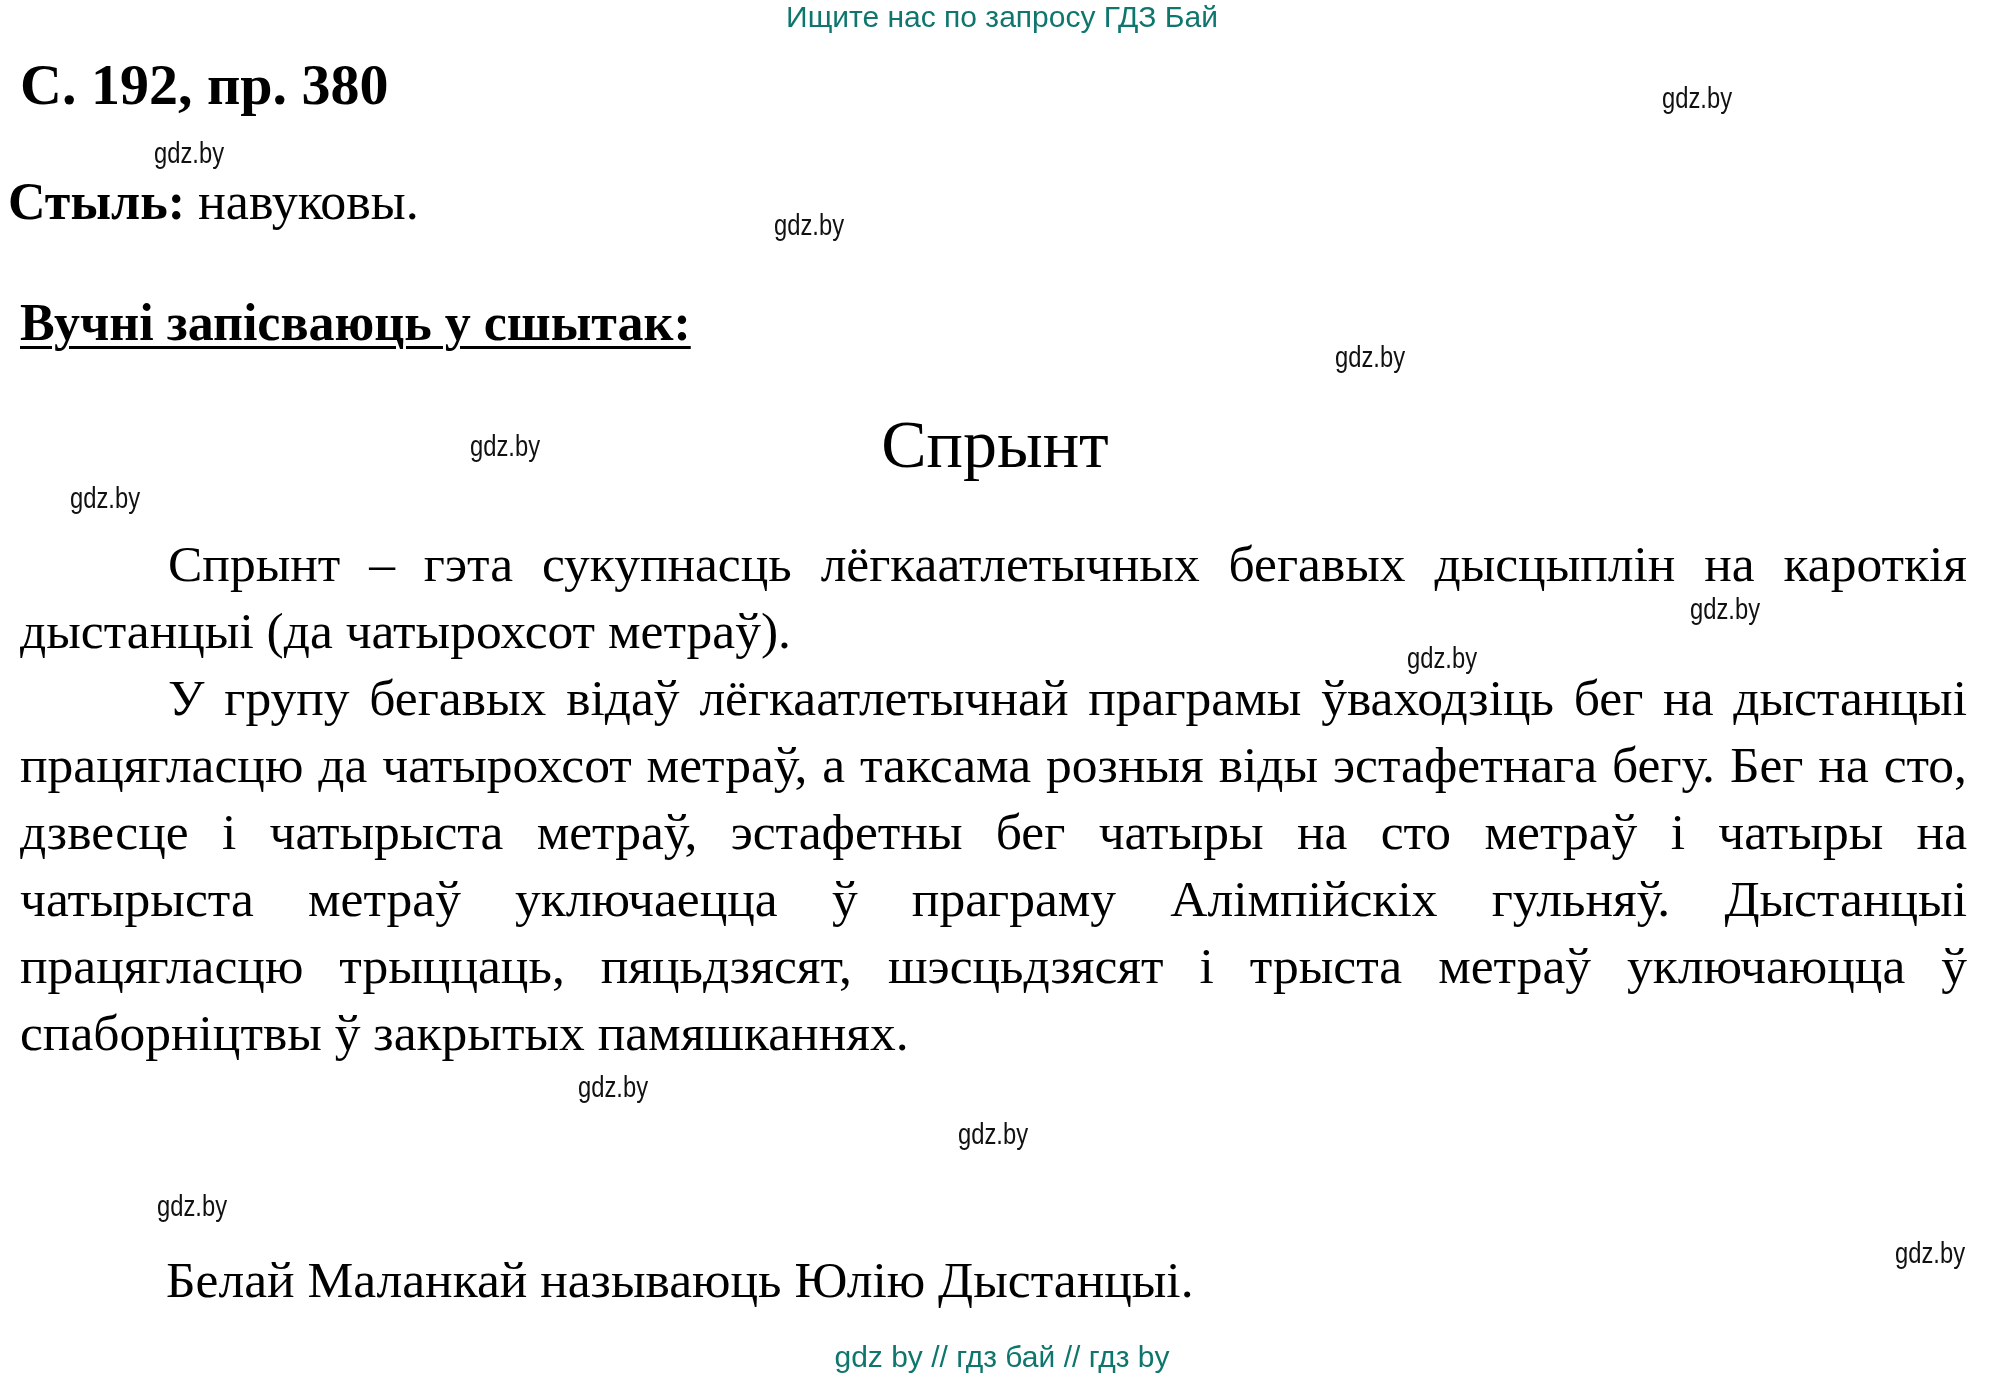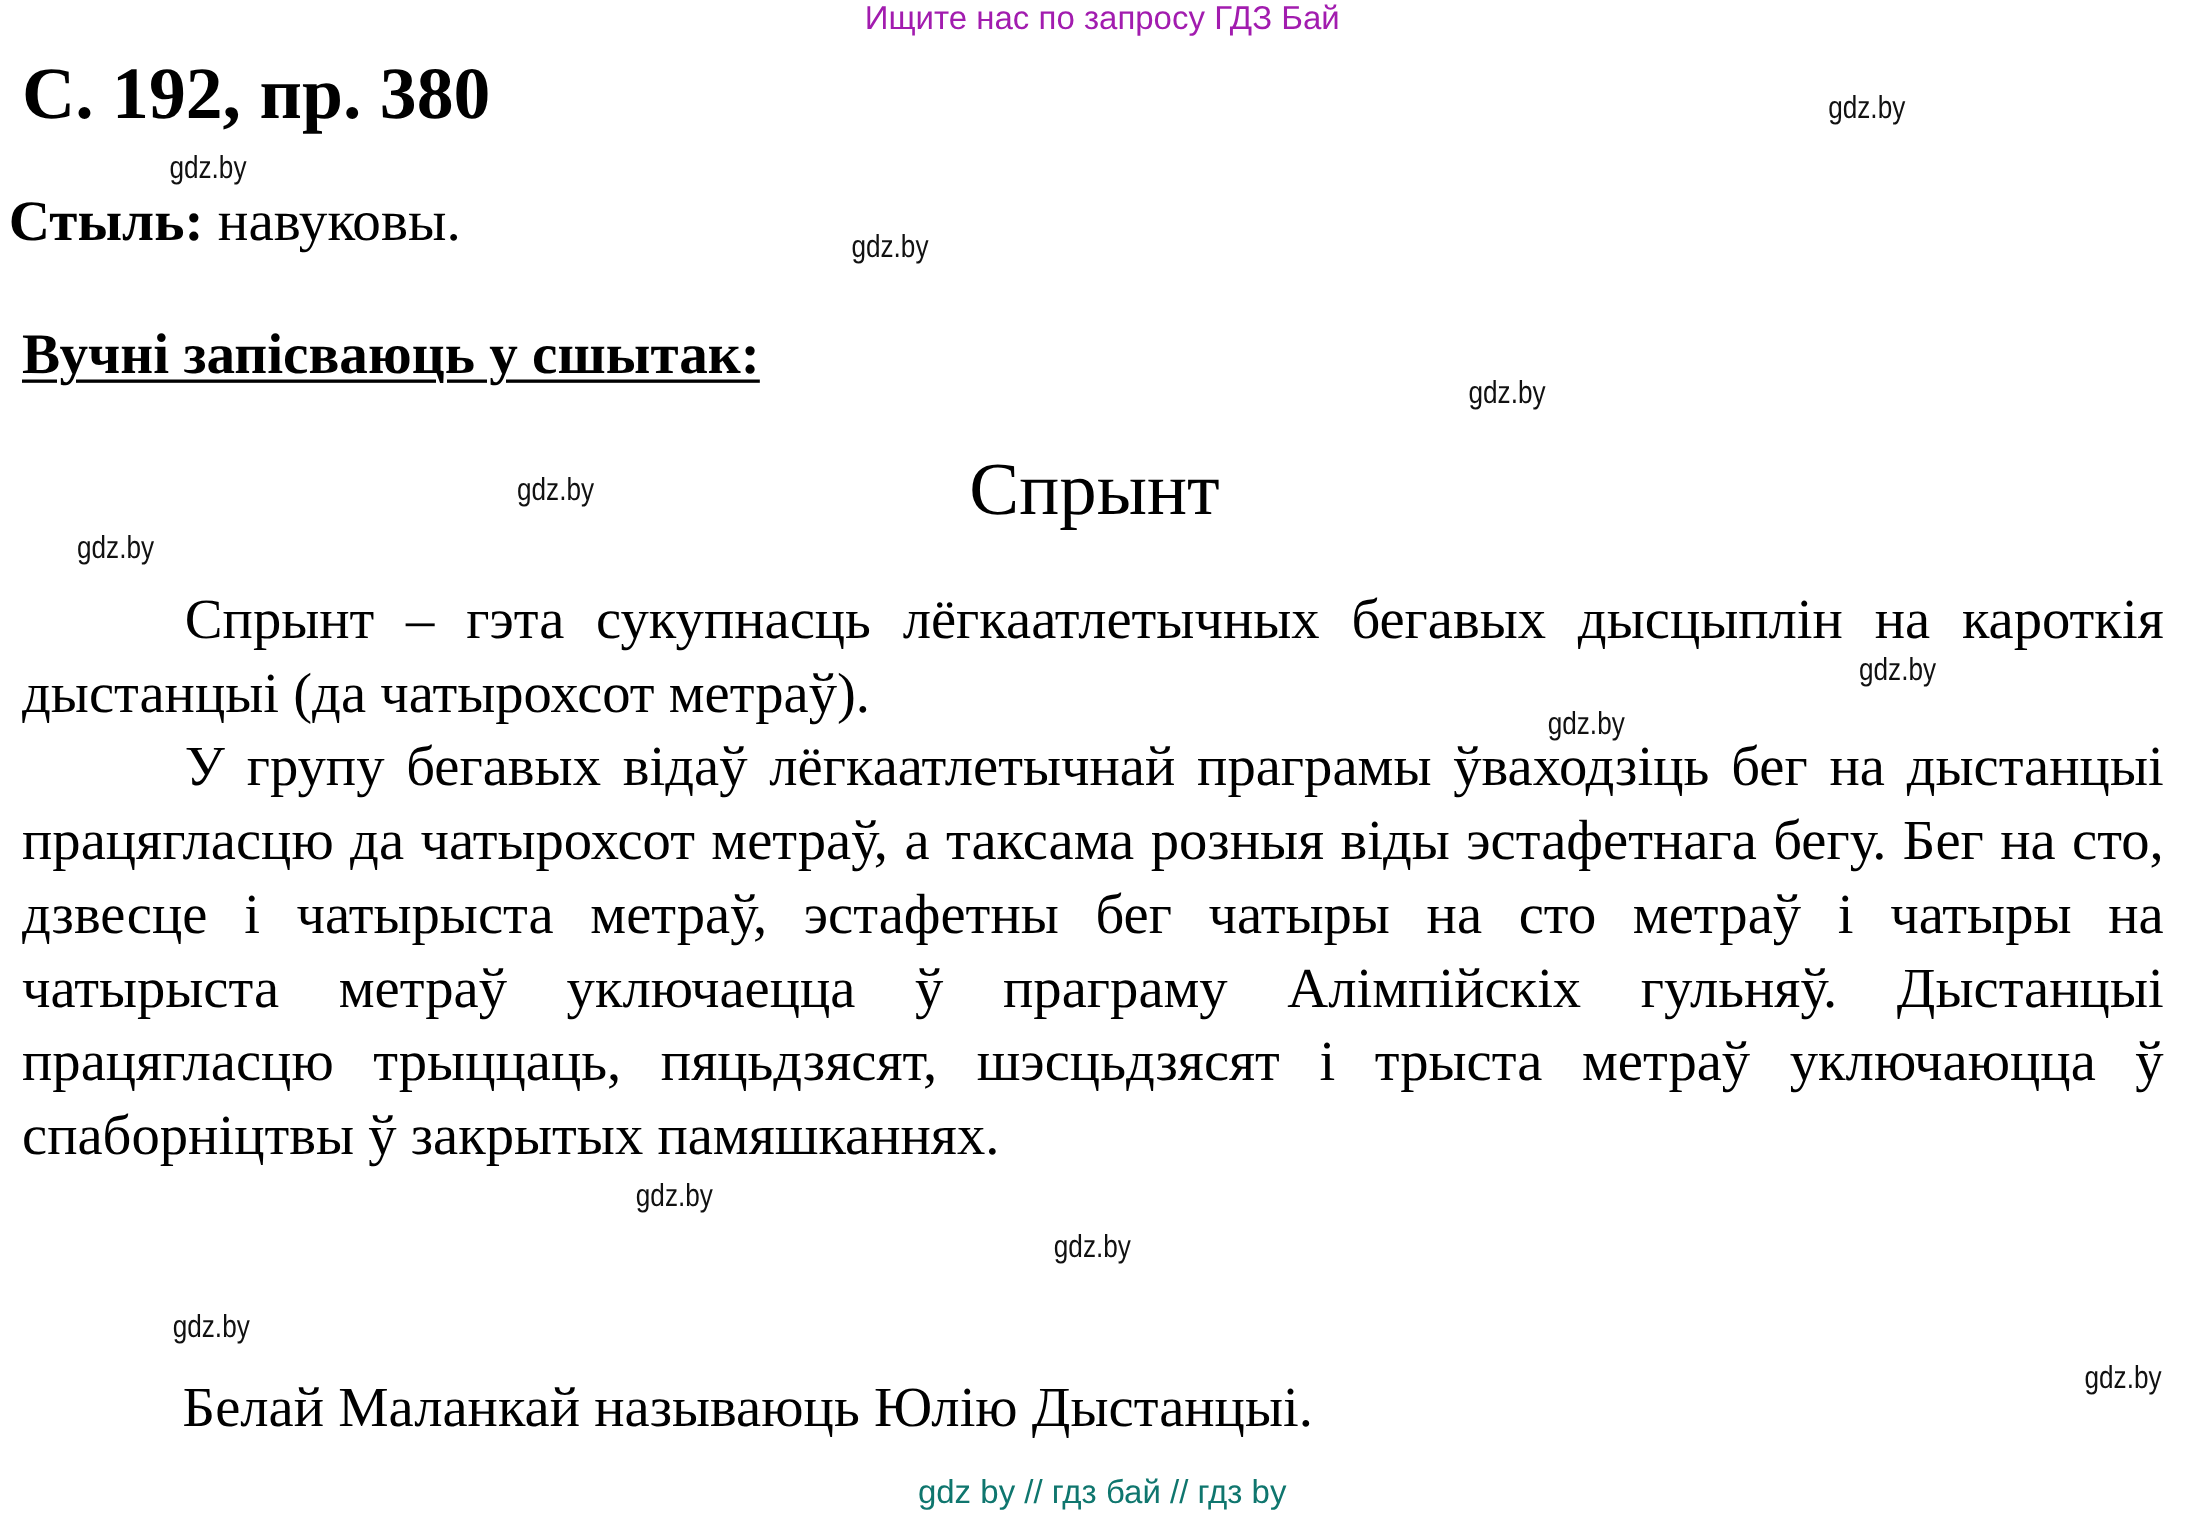--- a/index.html
+++ b/index.html
@@ -1,19 +1,19 @@
 <!DOCTYPE html>
 <html><head>
 <meta charset="utf-8">
 <style>
   html, body { margin:0; padding:0; background:#ffffff; }
   body { width:2004px; height:1375px; position:relative; overflow:hidden; font-family:"Liberation Serif", serif; color:#000; }
   .abs { position:absolute; }
-  .top-banner { left:0; width:2004px; top:0; text-align:center; font-family:"Liberation Sans", sans-serif; font-size:30px; color:#a21caf; line-height:34px; }
-  .page-ref { left:20px; top:52px; font-size:67px; font-weight:bold; line-height:66px; }
+  .top-banner { left:0; width:2004px; top:0; text-align:center; font-family:"Liberation Sans", sans-serif; font-size:30px; color:#0f766e; line-height:34px; }
+  .page-ref { left:20px; top:52px; font-size:58px; font-weight:bold; line-height:66px; }
   .style-line { left:8px; top:172px; font-size:52px; line-height:60px; }
   .style-line b { font-weight:bold; }
   .instr { left:20px; top:293px; font-size:52px; font-weight:bold; text-decoration:underline; text-decoration-thickness:3px; text-underline-offset:6px; line-height:60px; }
   .heading { left:0; width:1990px; top:412px; text-align:center; font-size:68px; font-weight:normal; line-height:64px; }
   .body-text { left:20px; width:1947px; top:530px; font-size:51.5px; line-height:67px; text-align:justify; }
   .body-text p { margin:0; text-indent:148px;font-family:Liberation Serif, serif; }
   .final { left:166px; top:1250px; font-size:51.5px; line-height:60px; }
   .wm { font-family:"Liberation Sans", sans-serif; font-size:29px; color:#111; line-height:32px; transform:scaleX(0.82); transform-origin:left top; }
   .footer { left:0; width:2004px; top:1340px; text-align:center; font-family:"Liberation Sans", sans-serif; font-size:30px; color:#0f766e; line-height:34px; }
 </style>

